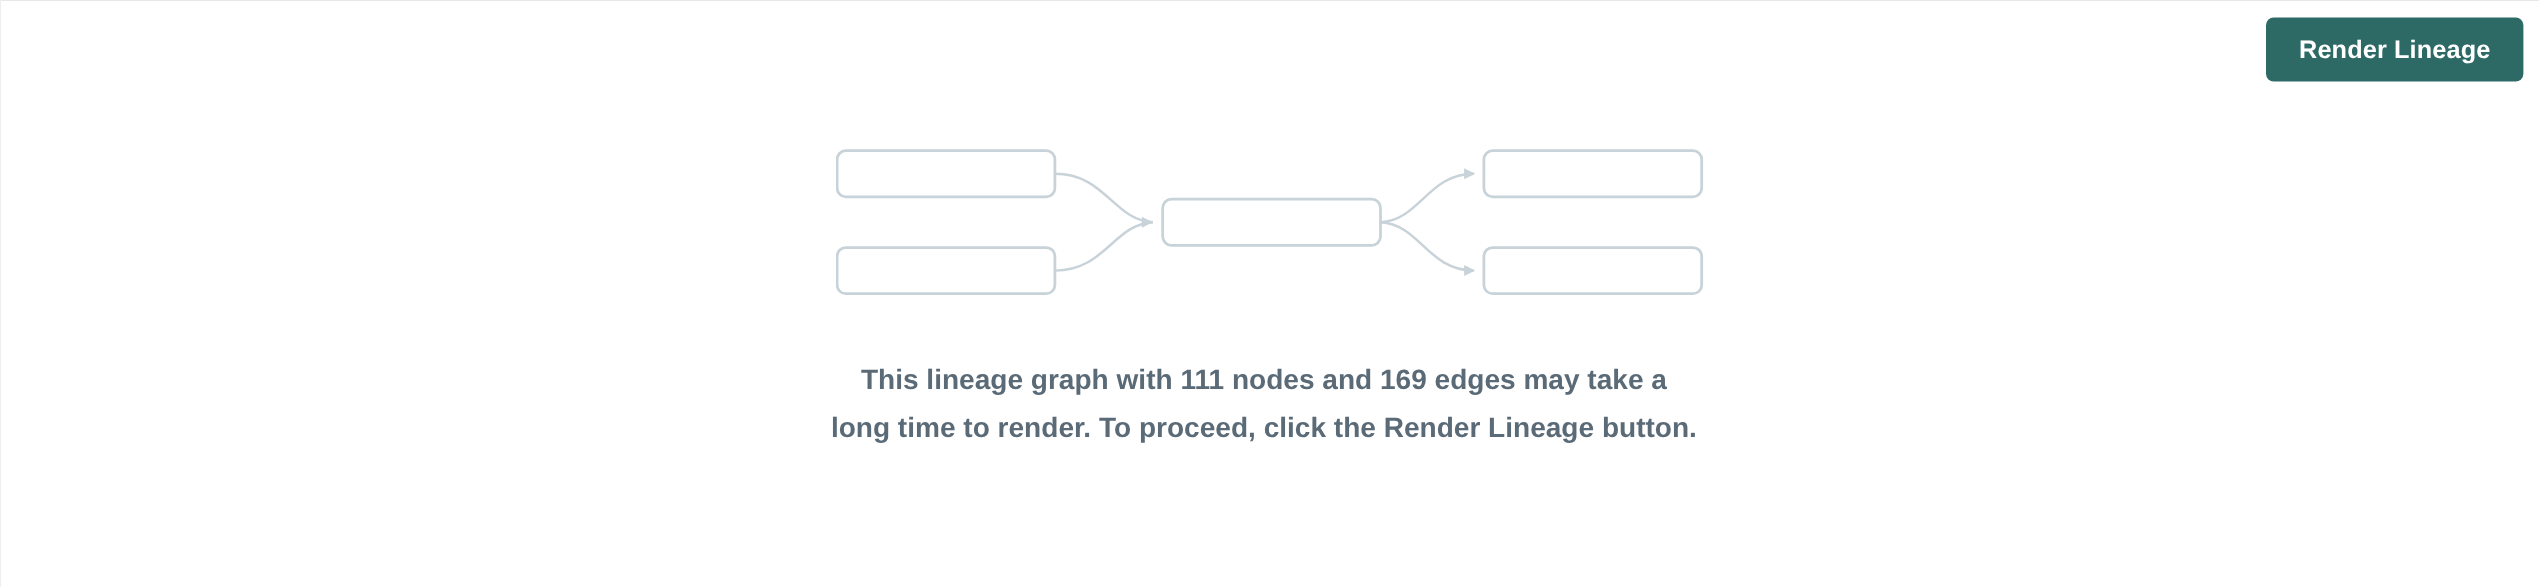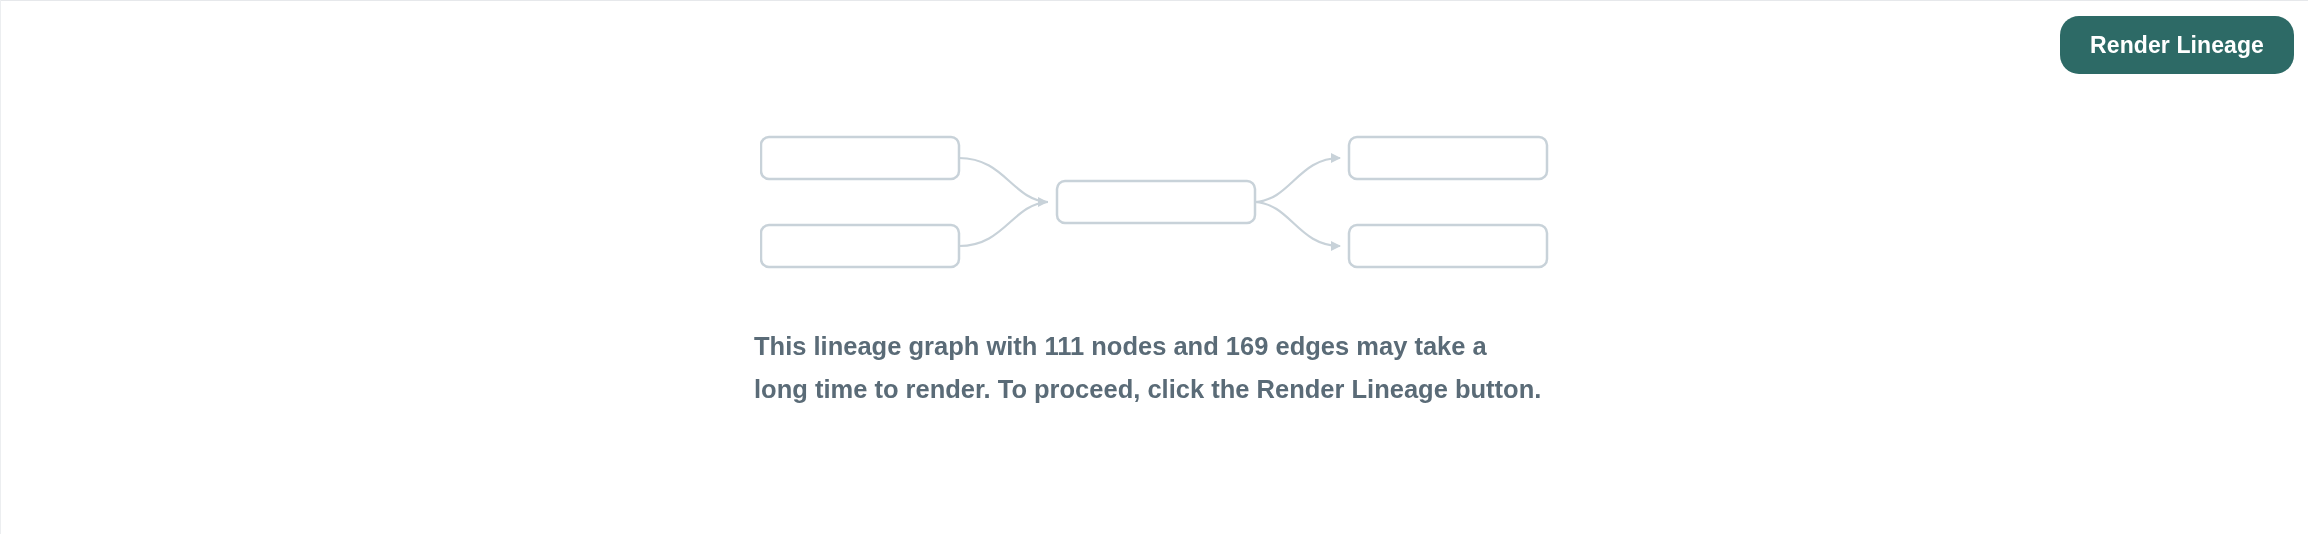--- a/index.html
+++ b/index.html
@@ -45,21 +45,21 @@
     height: 58px;
     padding: 0 30px;
     display: flex;
     align-items: center;
     justify-content: center;
     background: #2d6a66;
     color: #ffffff;
     font-size: 23px;
     font-weight: bold;
     border: none;
-    border-radius: 19px;
+    border-radius: 7px;
     letter-spacing: 0.1px;
     cursor: pointer;
     font-family: "Liberation Sans", sans-serif;
   }
   .placeholder-wrap {
     position: absolute;
     left: 0;
     top: 0;
     width: 2308px;
     height: 534px;
@@ -67,20 +67,21 @@
   .graph-svg {
     position: absolute;
     left: 760px;
     top: 120px;
   }
   .message {
     position: absolute;
     left: 754px;
     top: 325px;
     width: 790px;
+    text-align: center;
     font-size: 25.5px;
     font-weight: bold;
     line-height: 43px;
     color: #5a6b77;
     font-family: "Liberation Sans", sans-serif;
   }
 </style>
 </head>
 <body>
 

